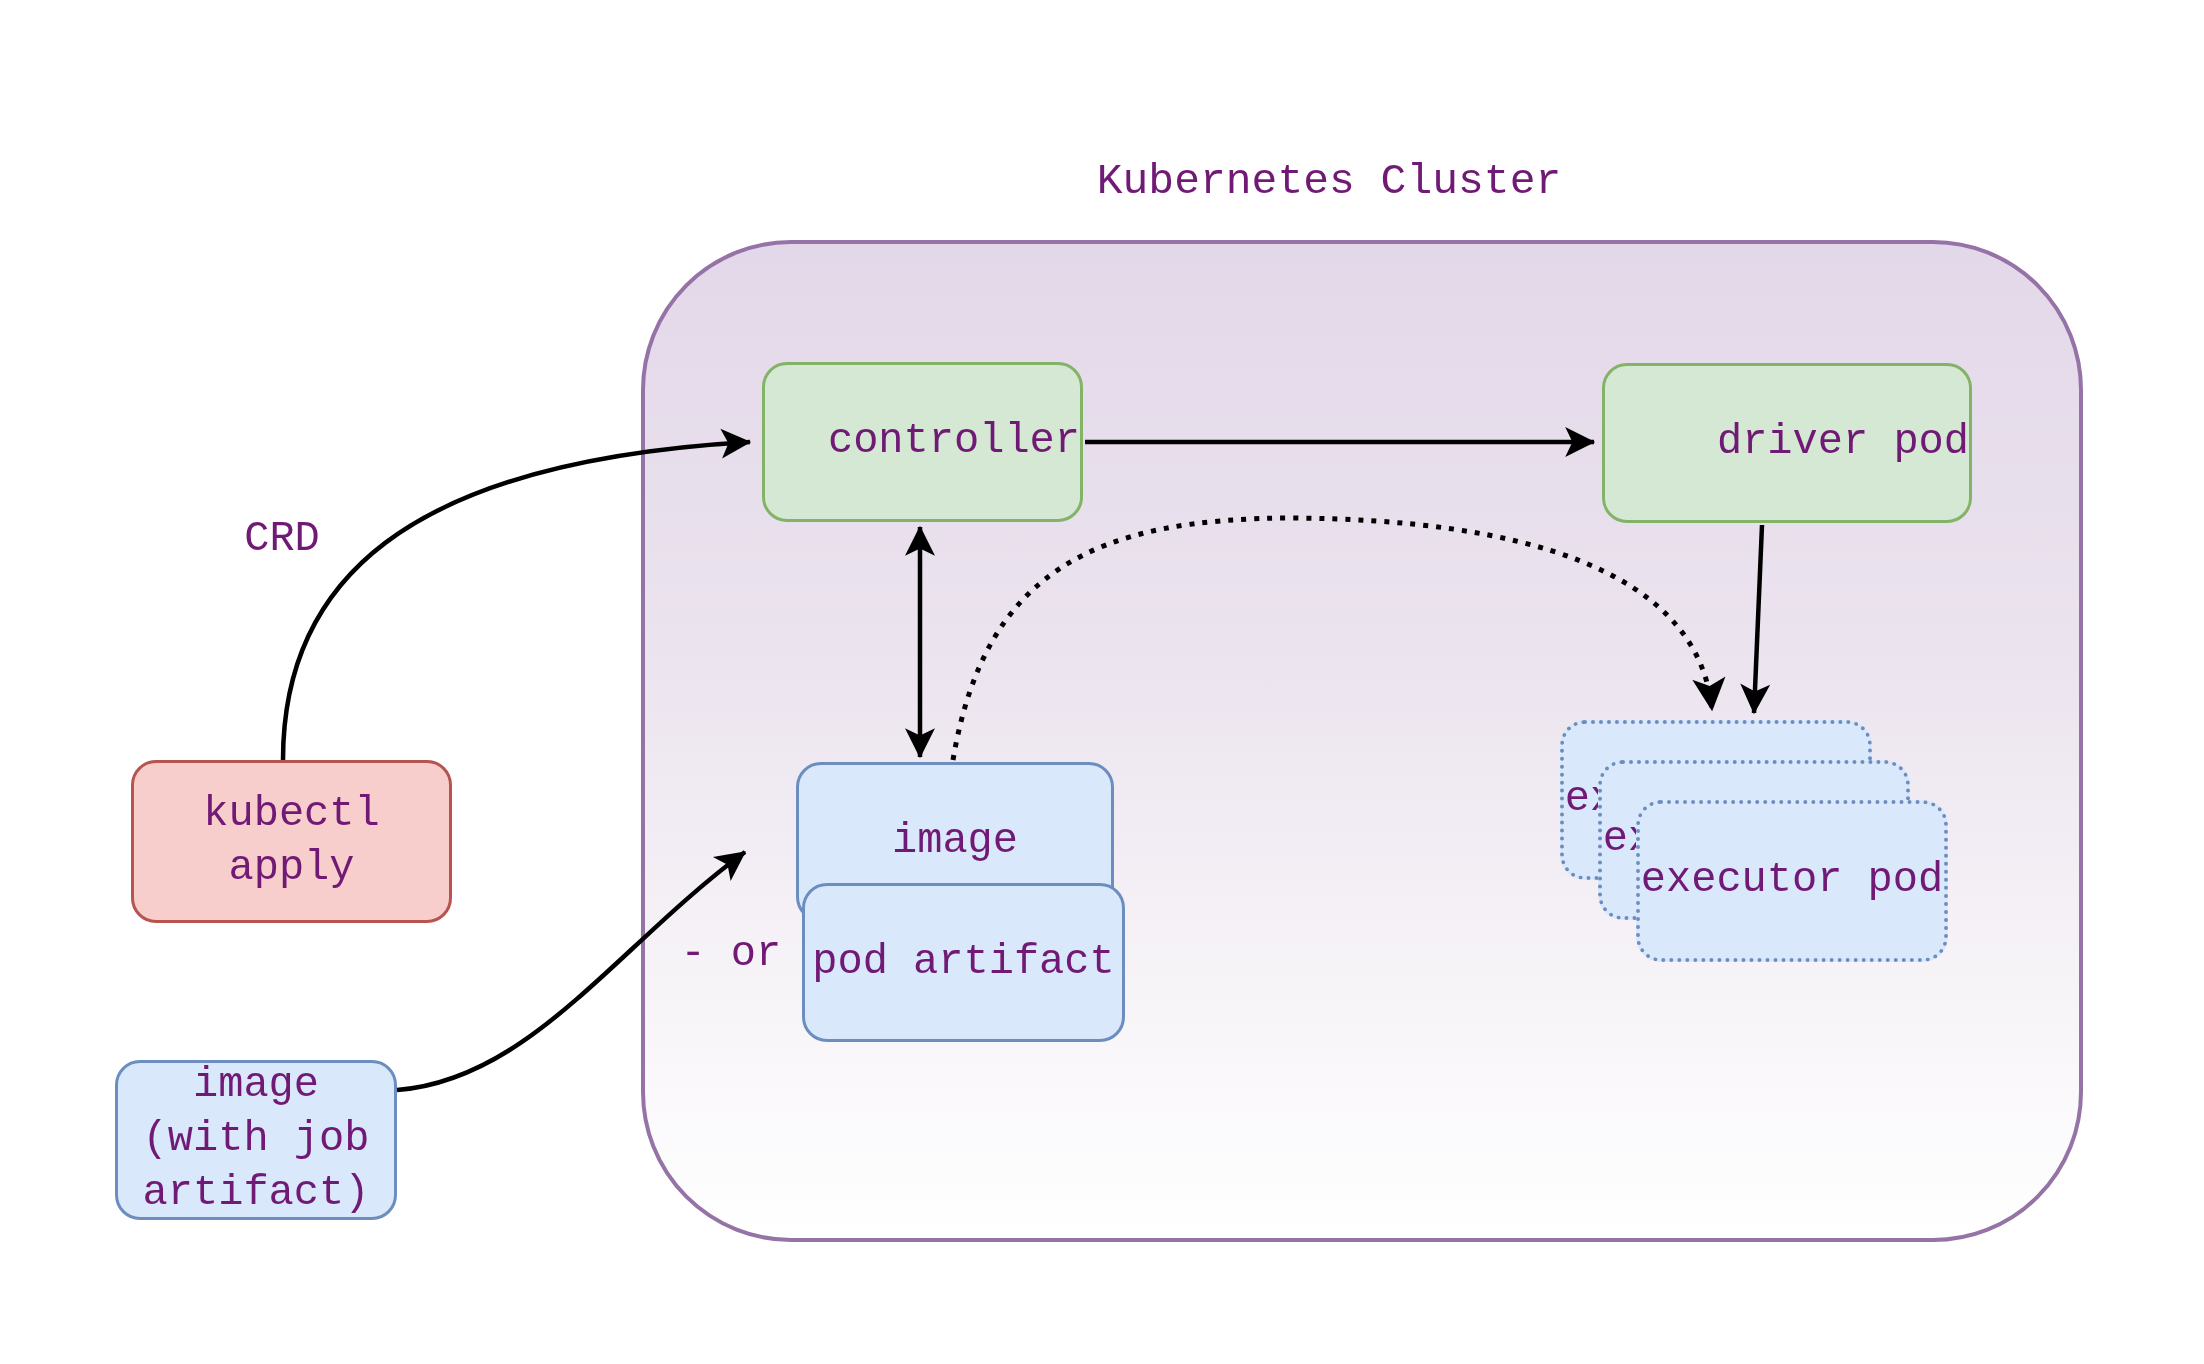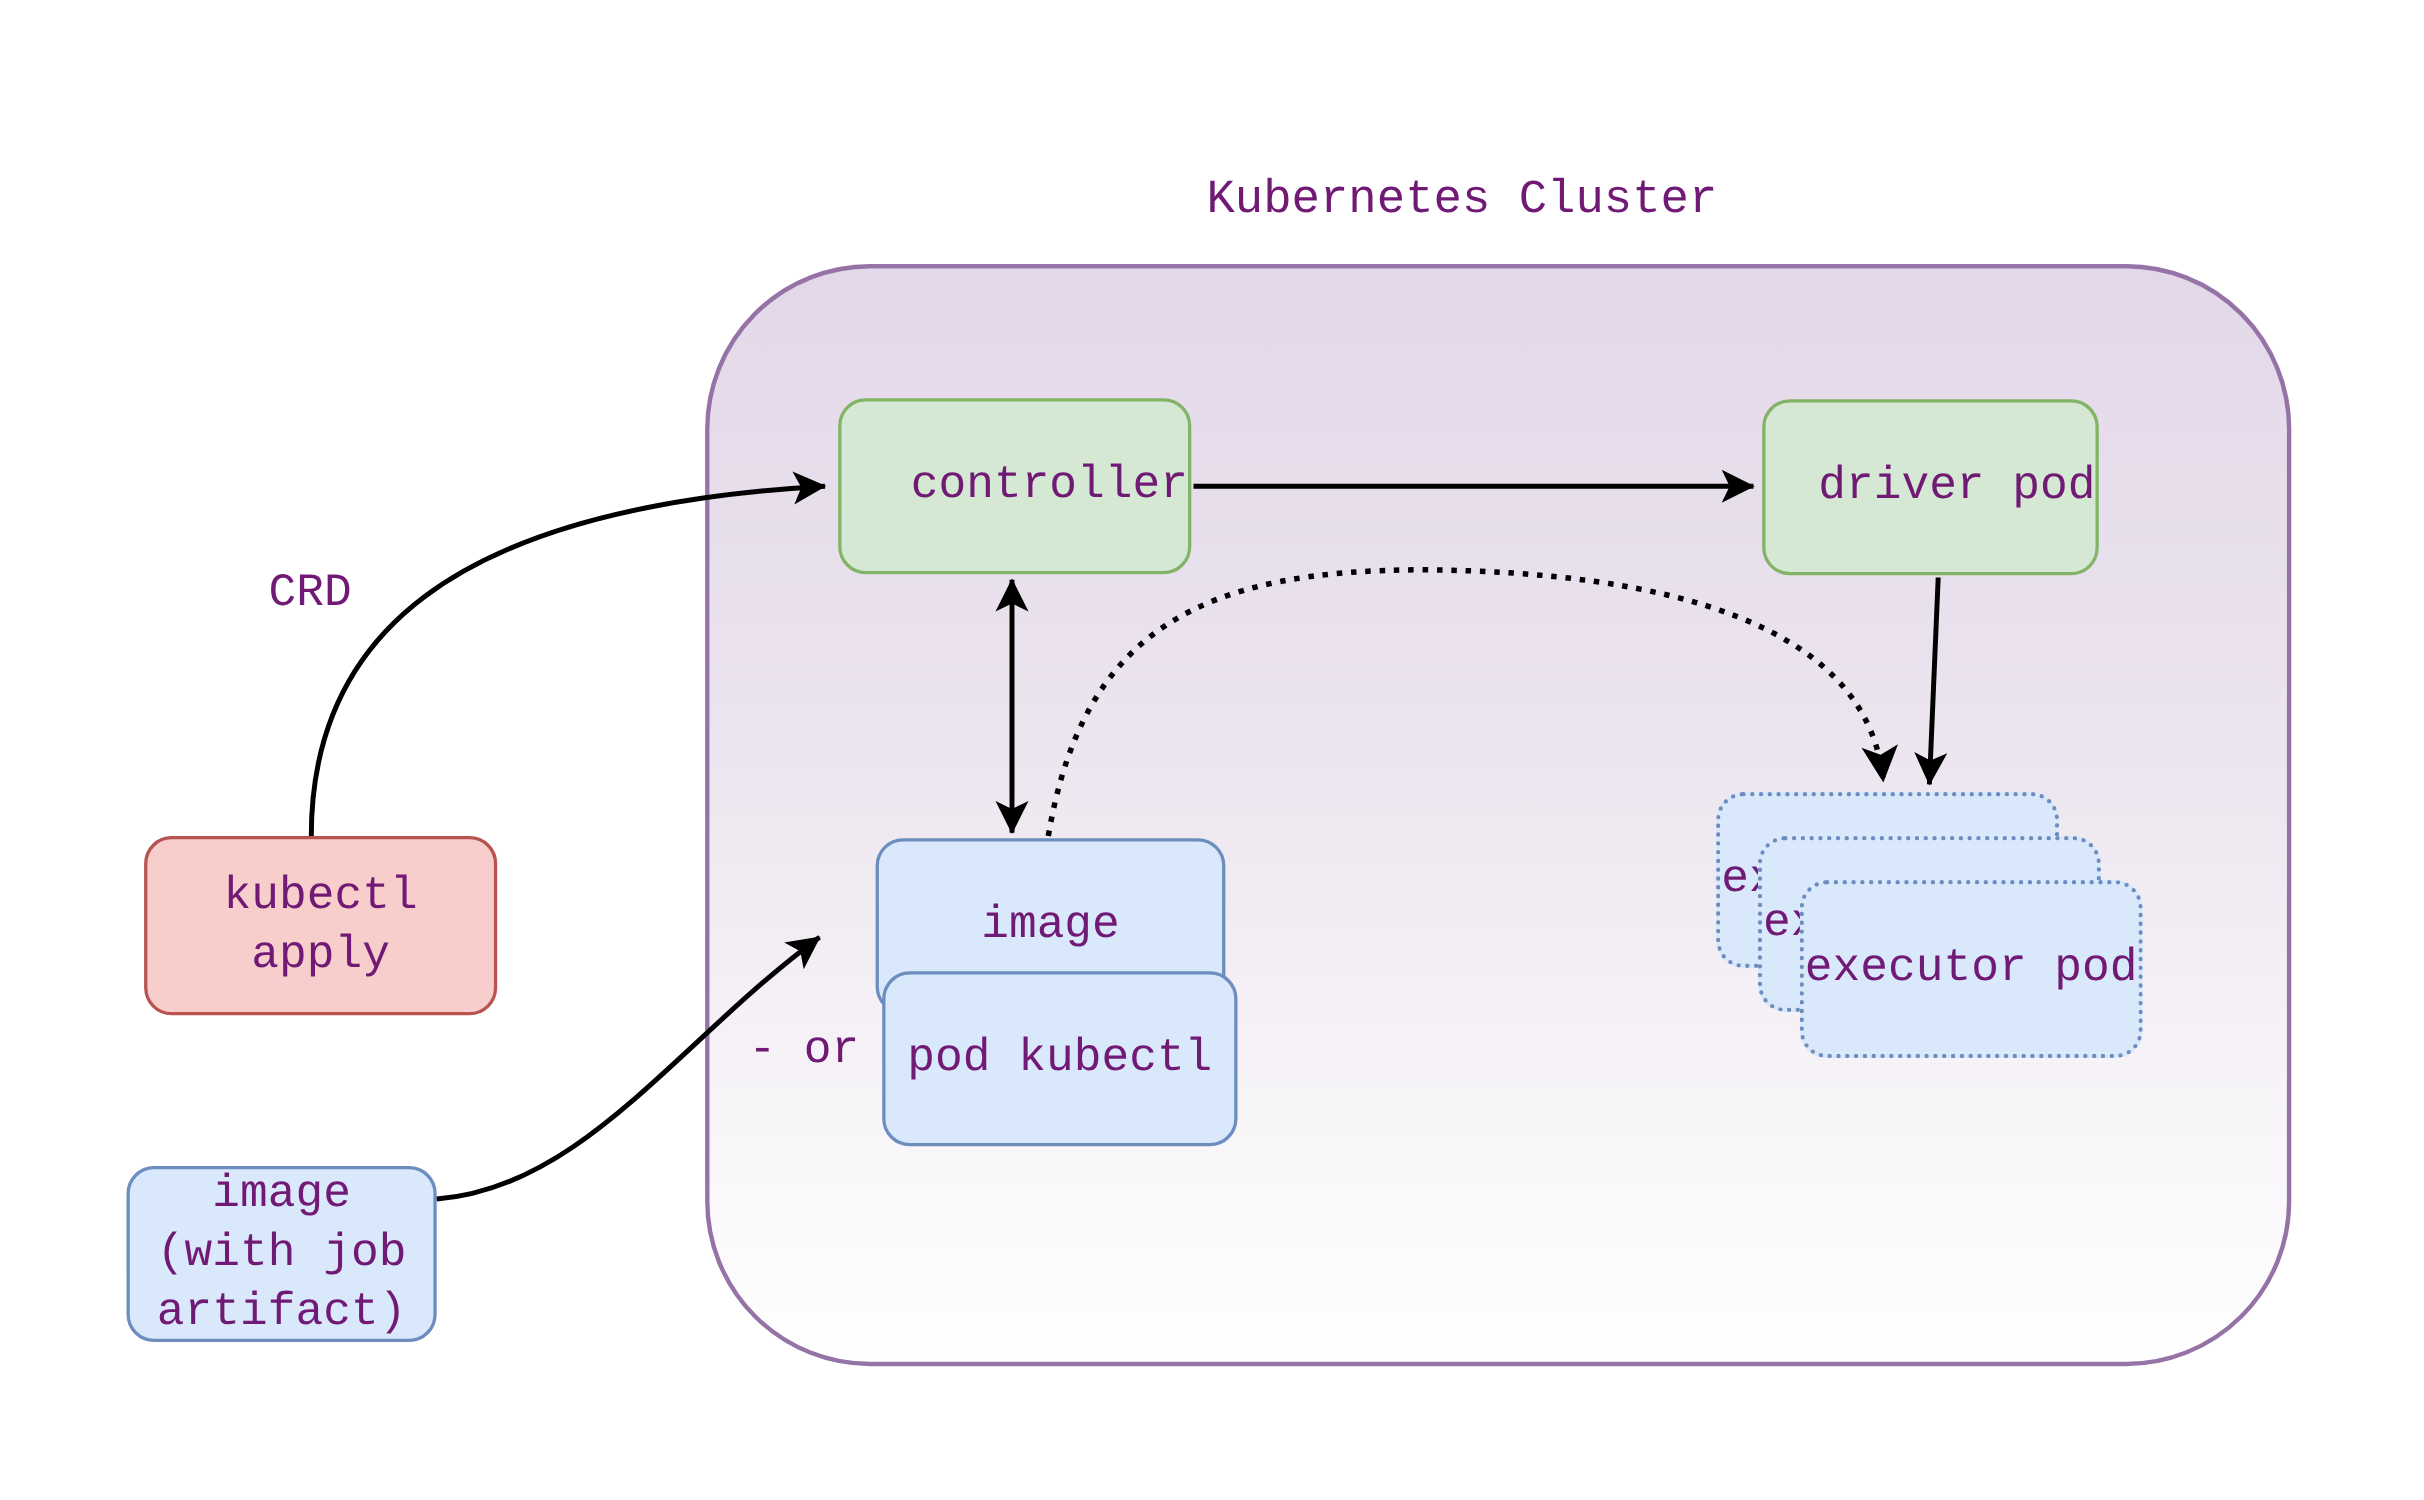--- a/index.html
+++ b/index.html
@@ -27,21 +27,21 @@
     font-size:42px; line-height:1.28;
     border-radius:25px;
     border:3px solid transparent;
   }
   .green  { background:#d5e8d4; border-color:#82b366;justify-content:flex-end; }
   .blue   { background:#dae8fc; border-color:#6c8ebf; }
   .red    { background:#f8cecc; border-color:#b85450; }
   .dottedblue { background:#dae8fc; border:4px dotted #6c8ebf; }
 
   .n-controller { left:762px;  top:362px;  width:321px; height:160px; }
-  .n-driver     { left:1602px; top:363px;  width:306px; height:160px; }
+  .n-driver     { left:1602px; top:363px;  width:370px; height:160px; }
   .n-image      { left:796px;  top:762px;  width:318px; height:160px; }
   .n-podtpl     { left:802px;  top:883px;  width:323px; height:159px; }
   .n-kubectl    { left:131px;  top:760px;  width:321px; height:163px; }
   .n-artifact   { left:115px;  top:1060px; width:282px; height:160px; padding:0 22px; }
   .n-exec-back  { left:1560px; top:720px;  width:312px; height:160px; }
   .n-exec-mid   { left:1598px; top:760px;  width:312px; height:160px; }
   .n-exec-front { left:1636px; top:800px;  width:312px; height:162px; }
 
   .floating-label {
     position:absolute;
@@ -87,21 +87,21 @@
     <span>controller</span>
   </div>
   <div class="node green n-driver">
     <span>driver pod</span>
   </div>
 
   <div class="node blue n-image">
     <span>image</span>
   </div>
   <div class="node blue n-podtpl">
-    <span>pod kubectl</span>
+    <span>pod artifact</span>
   </div>
 
   <div class="node red n-kubectl">
     <span>kubectl apply</span>
   </div>
   <div class="node blue n-artifact">
     <span>image (with job artifact)</span>
   </div>
 
   <svg class="connectors" viewBox="0 0 2204 1364" xmlns="http://www.w3.org/2000/svg">

